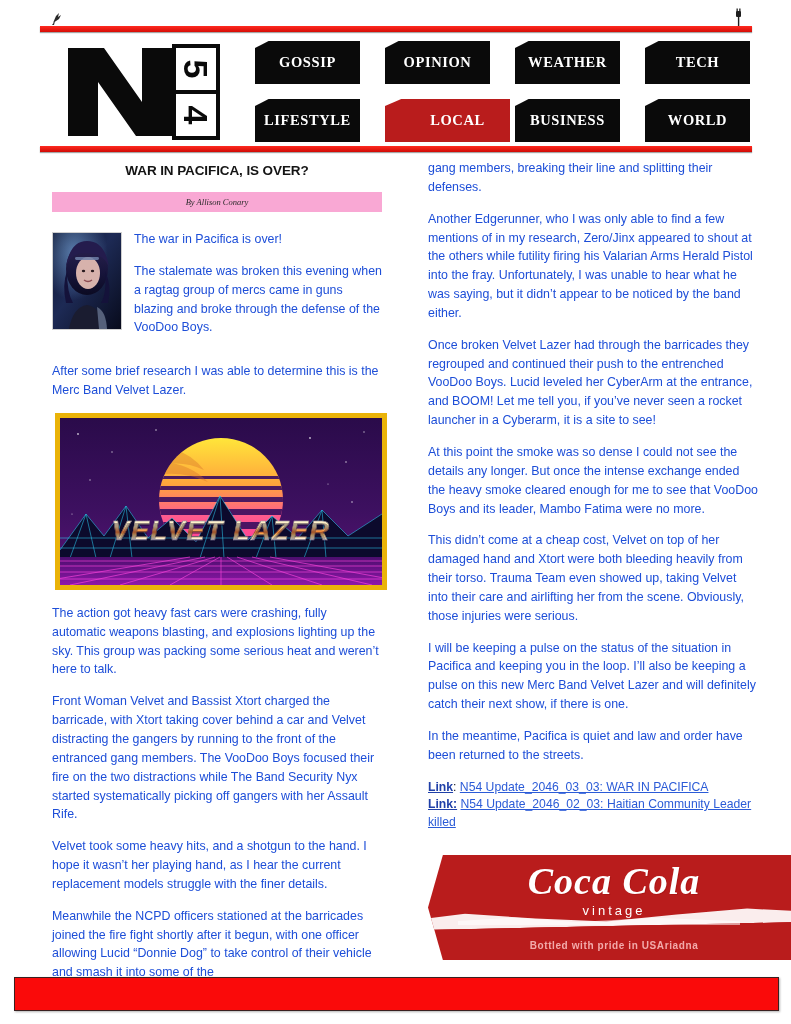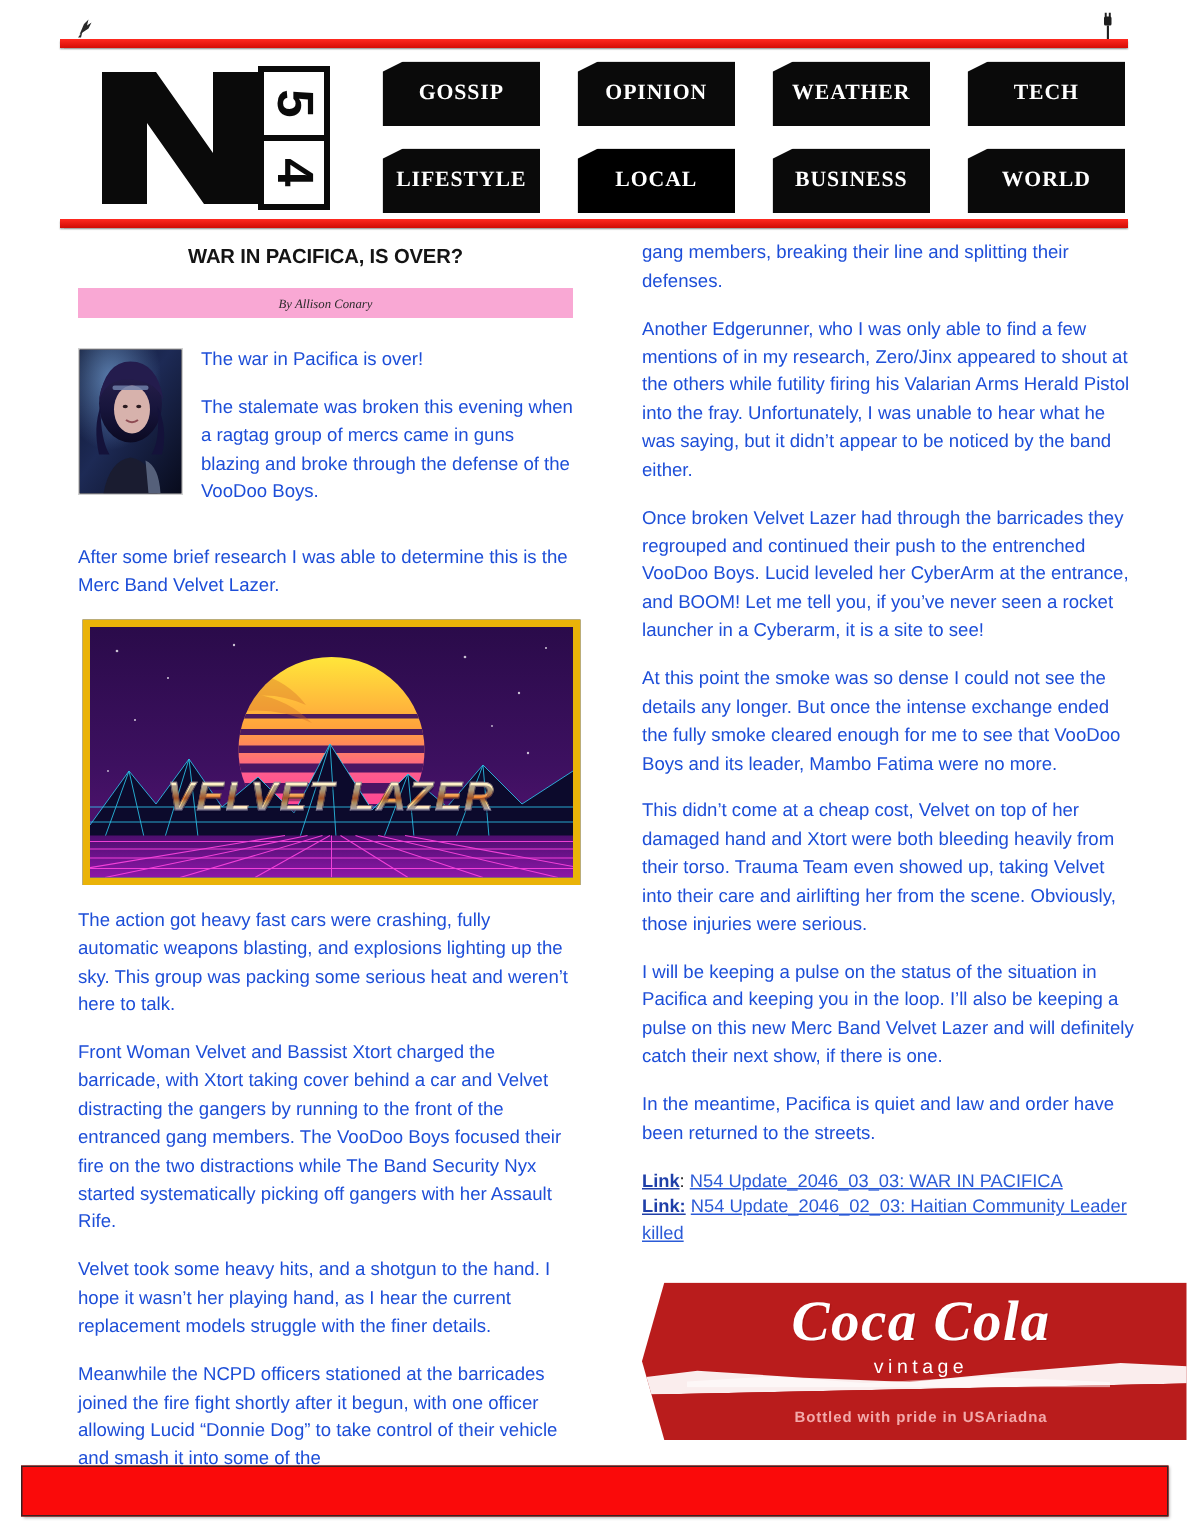--- a/index.html
+++ b/index.html
@@ -72,21 +72,21 @@
     display: flex;
     align-items: center;
     justify-content: center;
     -webkit-clip-path: polygon(13% 0, 100% 0, 100% 100%, 0 100%, 0 16%);
     clip-path: polygon(13% 0, 100% 0, 100% 100%, 0 100%, 0 16%);
     box-shadow: 2px 2px 3px rgba(0,0,0,.4);
     cursor: pointer;
     text-align: center;
     line-height: 1;
   }
-  .nav-btn.active { background: #000000; }
+  .nav-btn.active { background: #b91c1c; padding-left: 20px; }
   .nav-r0 { top: 0; }
   .nav-r1 { top: 58px; }
   .nav-c0 { left: 0; }
   .nav-c1 { left: 130px; }
   .nav-c2 { left: 260px; }
   .nav-c3 { left: 390px; }
 
   .mast-rule {
     position: absolute;
     left: 40px; top: 146px;
@@ -482,21 +482,21 @@
       <p class="body">The action got heavy fast cars were crashing, fully automatic weapons blasting, and explosions lighting up the sky. This group was packing some serious heat and weren’t here to talk.</p>
       <p class="body">Front Woman Velvet and Bassist Xtort charged the barricade, with Xtort taking cover behind a car and Velvet distracting the gangers by running to the front of the entranced gang members. The VooDoo Boys focused their fire on the two distractions while The Band Security Nyx started systematically picking off gangers with her Assault Rife.</p>
       <p class="body">Velvet took some heavy hits, and a shotgun to the hand. I hope it wasn’t her playing hand, as I hear the current replacement models struggle with the finer details.</p>
       <p class="body">Meanwhile the NCPD officers stationed at the barricades joined the fire fight shortly after it begun, with one officer allowing Lucid “Donnie Dog” to take control of their vehicle and smash it into some of the</p>
     </div>
 
     <div class="col col-right">
       <p class="body">gang members, breaking their line and splitting their defenses.</p>
       <p class="body">Another Edgerunner, who I was only able to find a few mentions of in my research, Zero/Jinx appeared to shout at the others while futility firing his Valarian Arms Herald Pistol into the fray. Unfortunately, I was unable to hear what he was saying, but it didn’t appear to be noticed by the band either.</p>
       <p class="body">Once broken Velvet Lazer had through the barricades they regrouped and continued their push to the entrenched VooDoo Boys. Lucid leveled her CyberArm at the entrance, and BOOM! Let me tell you, if you’ve never seen a rocket launcher in a Cyberarm, it is a site to see!</p>
-      <p class="body">At this point the smoke was so dense I could not see the details any longer. But once the intense exchange ended the fully smoke cleared enough for me to see that VooDoo Boys and its leader, Mambo Fatima were no more.</p>
+      <p class="body">At this point the smoke was so dense I could not see the details any longer. But once the intense exchange ended the heavy smoke cleared enough for me to see that VooDoo Boys and its leader, Mambo Fatima were no more.</p>
       <p class="body">This didn’t come at a cheap cost, Velvet on top of her damaged hand and Xtort were both bleeding heavily from their torso. Trauma Team even showed up, taking Velvet into their care and airlifting her from the scene. Obviously, those injuries were serious.</p>
       <p class="body">I will be keeping a pulse on the status of the situation in Pacifica and keeping you in the loop. I’ll also be keeping a pulse on this new Merc Band Velvet Lazer and will definitely catch their next show, if there is one.</p>
       <p class="body">In the meantime, Pacifica is quiet and law and order have been returned to the streets.</p>
 
       <div class="links">
         <p class="link-line">
           <span class="link-label">Link</span><span>: </span><span class="link-a">N54 Update_2046_03_03: WAR IN PACIFICA</span>
         </p>
         <p class="link-line">
           <span class="link-label">Link:</span><span> </span><span class="link-a">N54 Update_2046_02_03: Haitian Community Leader killed</span>

